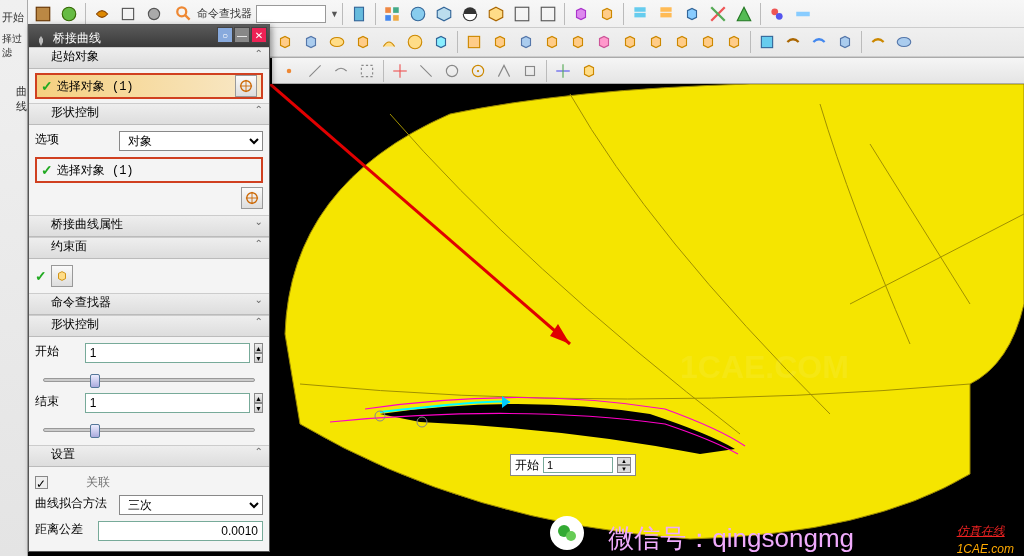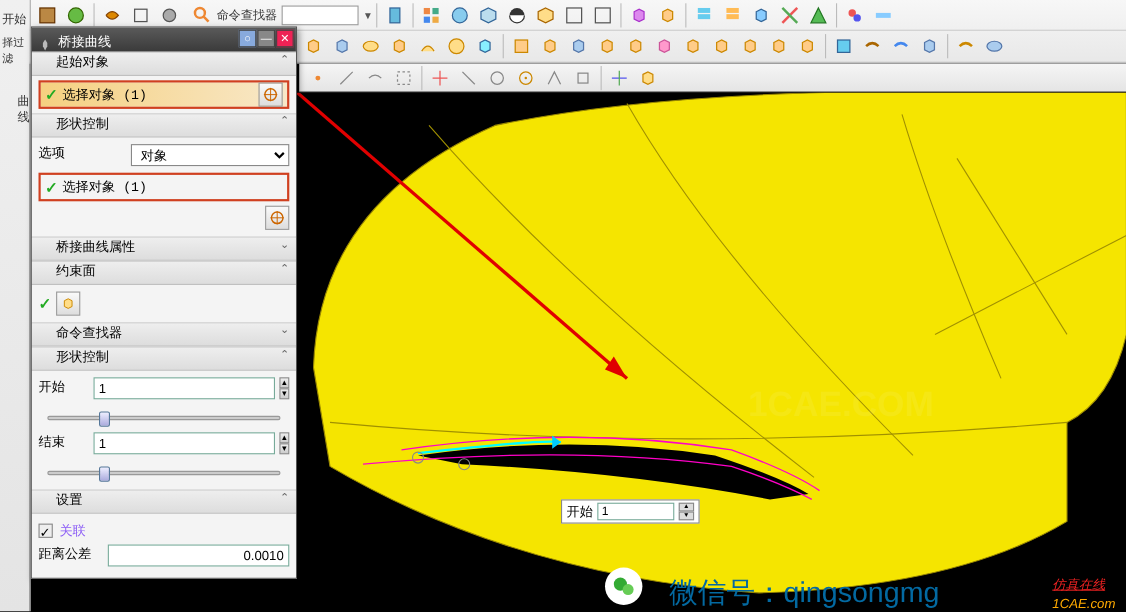--- a/index.html
+++ b/index.html
@@ -62,21 +62,21 @@
 .float-label { position: absolute; background: #fff; border: 1px solid #888; padding: 2px 4px; display: flex; align-items: center; gap: 4px; height: 22px; }
 .float-label input { width: 70px; height: 16px; border: 1px solid #7a9; padding: 0 3px; font-size: 11px; }
 .float-spin { display: flex; flex-direction: column; }
 .float-spin-btn { width: 14px; height: 8px; border: 1px solid #888; background: #ddd; font-size: 6px; display: flex; align-items: center; justify-content: center; }
 
 
 .watermark-center { position: absolute; left: 410px; top: 265px; color: rgba(255,255,255,0.08); font-size: 32px; font-weight: bold; pointer-events: none; }
 .watermark-br { position: absolute; right: 10px; bottom: 0px; font-size: 14px; font-style: italic; }
 .watermark-br .t1 { color: #e22; text-decoration: underline; }
 .watermark-br .t2 { color: #fa0; }
-.wechat-text { position: absolute; right: 170px; bottom: 0px; color: #0369a1; font-size: 26px; }
+.wechat-text { position: absolute; right: 170px; bottom: 0px; color: #f0abfc; font-size: 26px; }
 .wechat-icon { position: absolute; right: 440px; bottom: 6px; width: 34px; height: 34px; border-radius: 50%; background: #fff; display: flex; align-items: center; justify-content: center; }
 
 
 .ico { width: 18px; height: 18px; }
 </style>
 </head>
 <body>
 
 <div class="left-margin">
   <div class="left-margin-label">开始</div>
@@ -531,21 +531,27 @@
     </div>
   </div>
 
   <div class="dlg-section-hdr">
     <span>设置</span>
       <span class="chev">⌃</span>
   </div>
   <div class="dlg-body">
     <div class="cbx-row">
       <div class="cbx" style="background:#eee;">✓</div>
-      <span style="color:#8b5cf6;">关联</span>
+      <span style="color:#737373;margin-left:32px;">关联</span>
+    </div>
+    <div class="form-row">
+      <span class="form-label">曲线拟合方法</span>
+      <select class="form-select">
+        <option>三次</option>
+      </select>
     </div>
     <div class="form-row">
       <span class="form-label">距离公差</span>
       <input class="form-input" style="text-align: right;" value="0.0010">
     </div>
   </div>
 
 </div>
 
 <div class="viewport">

